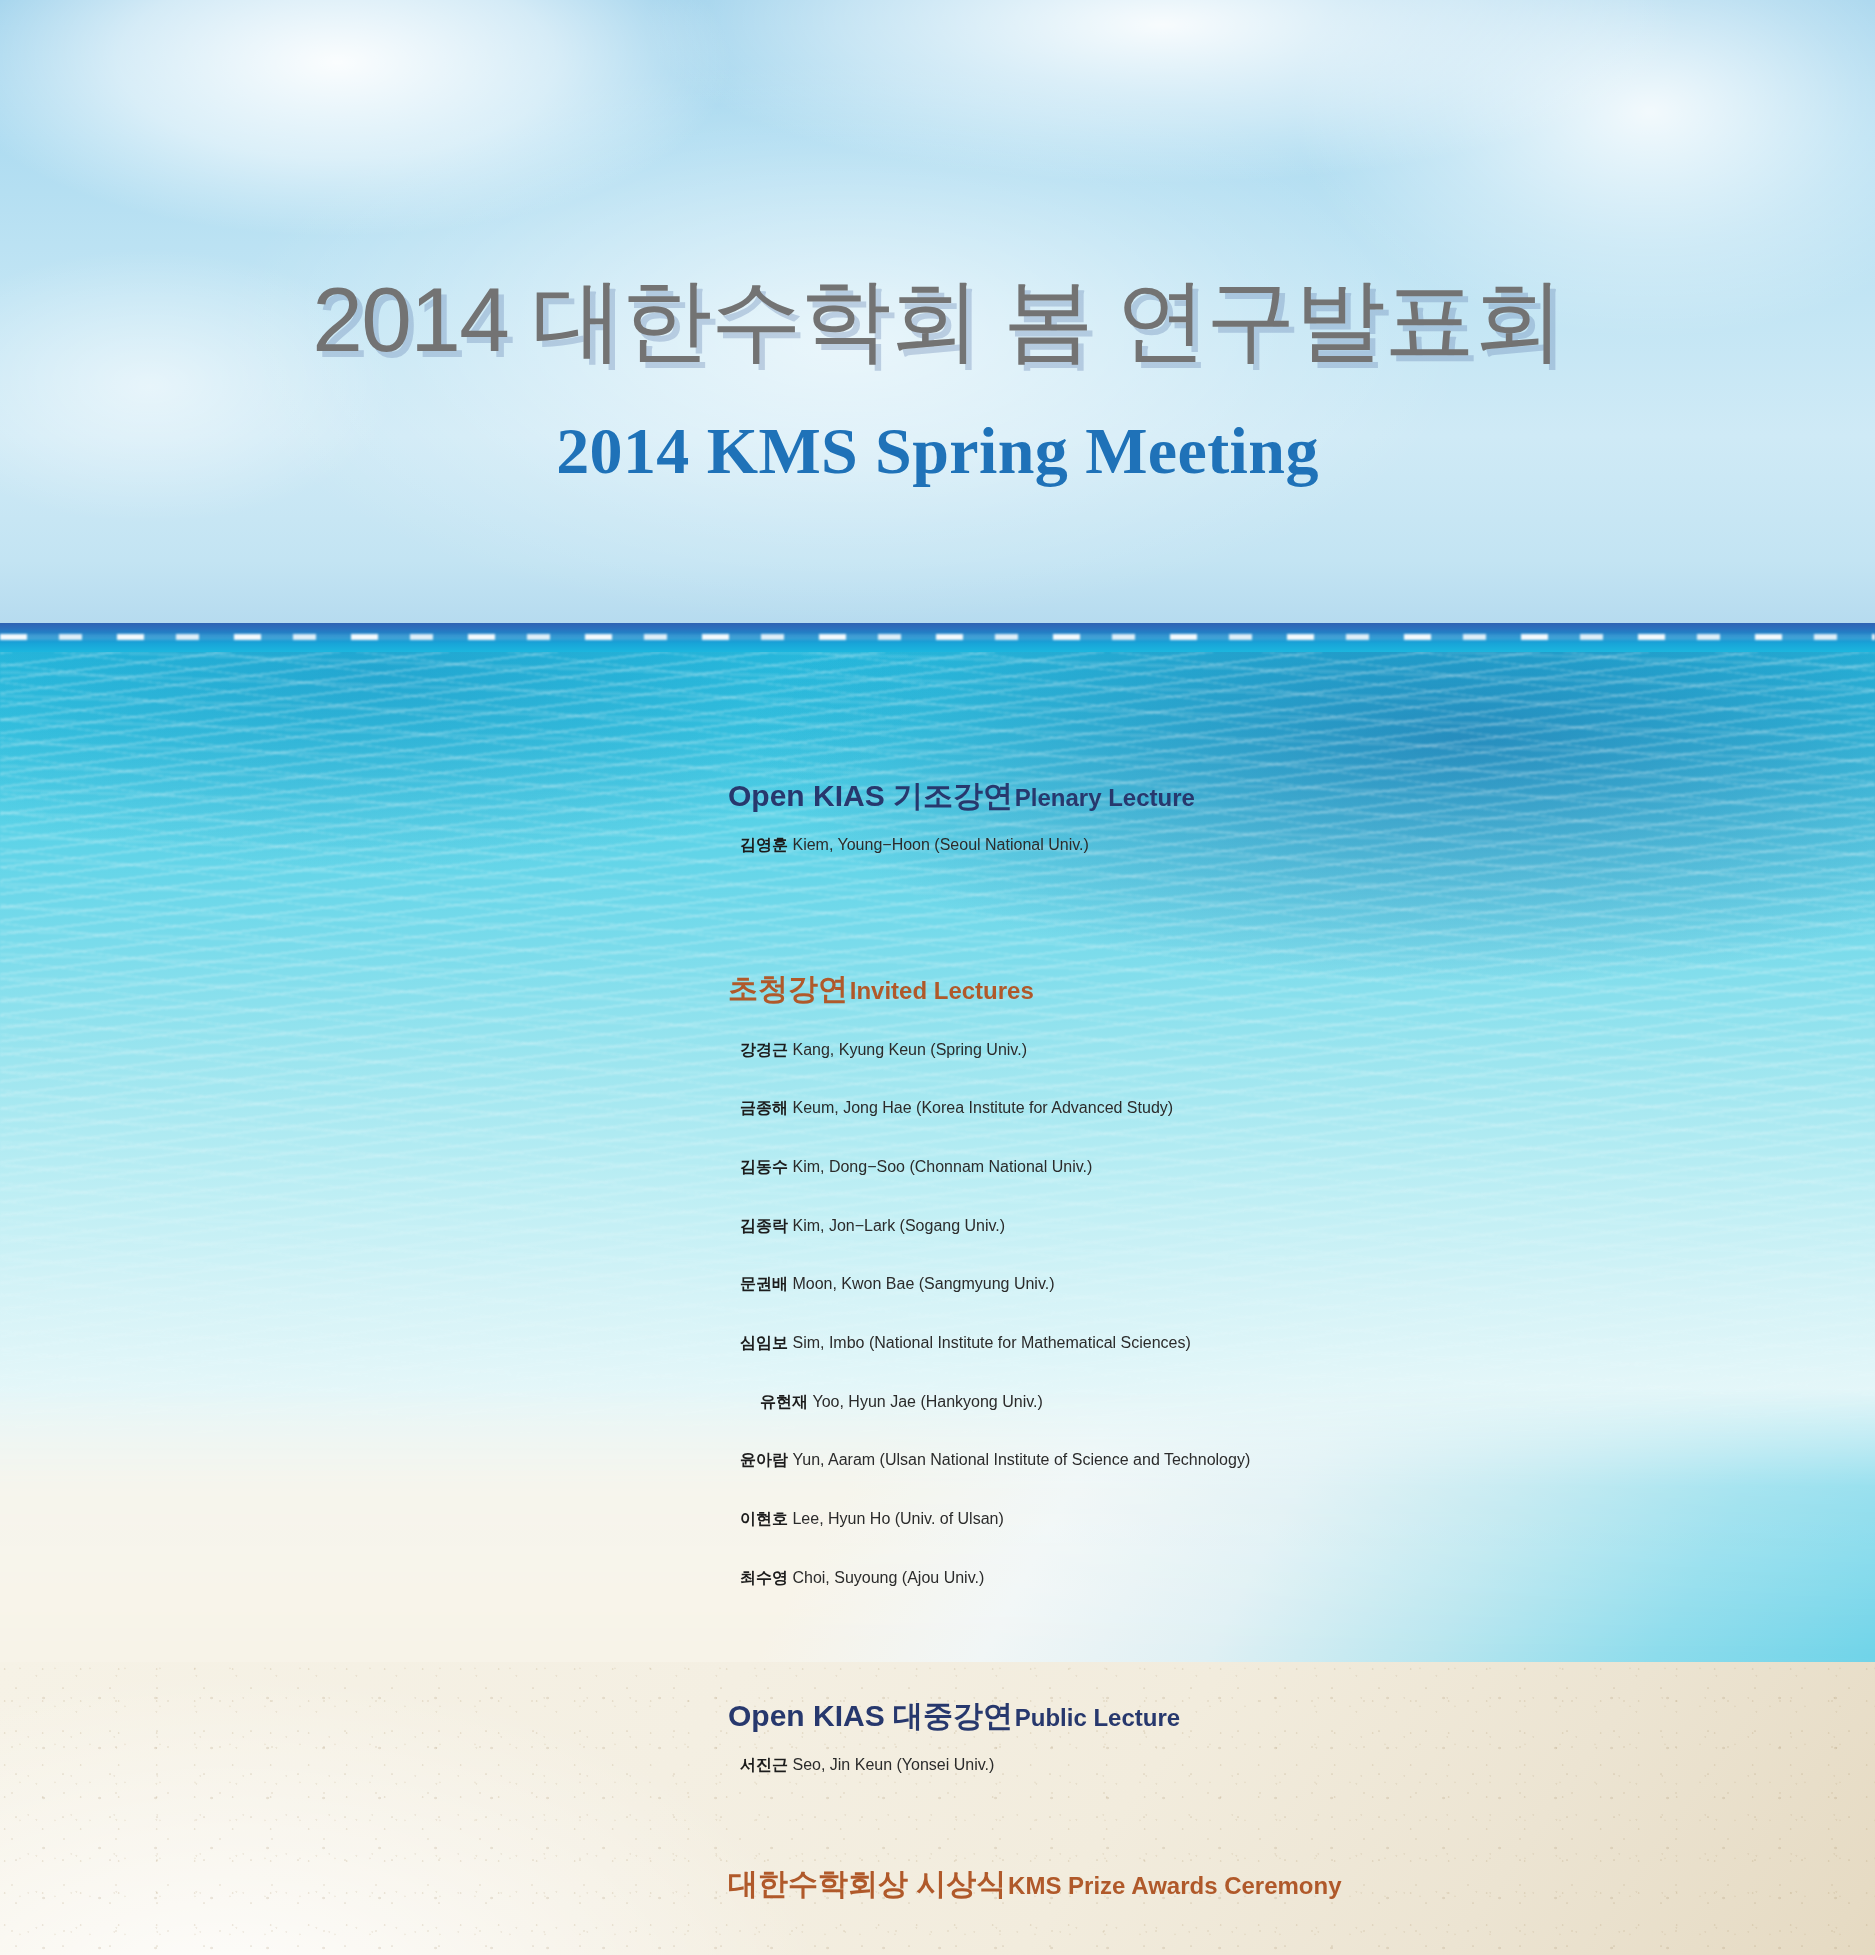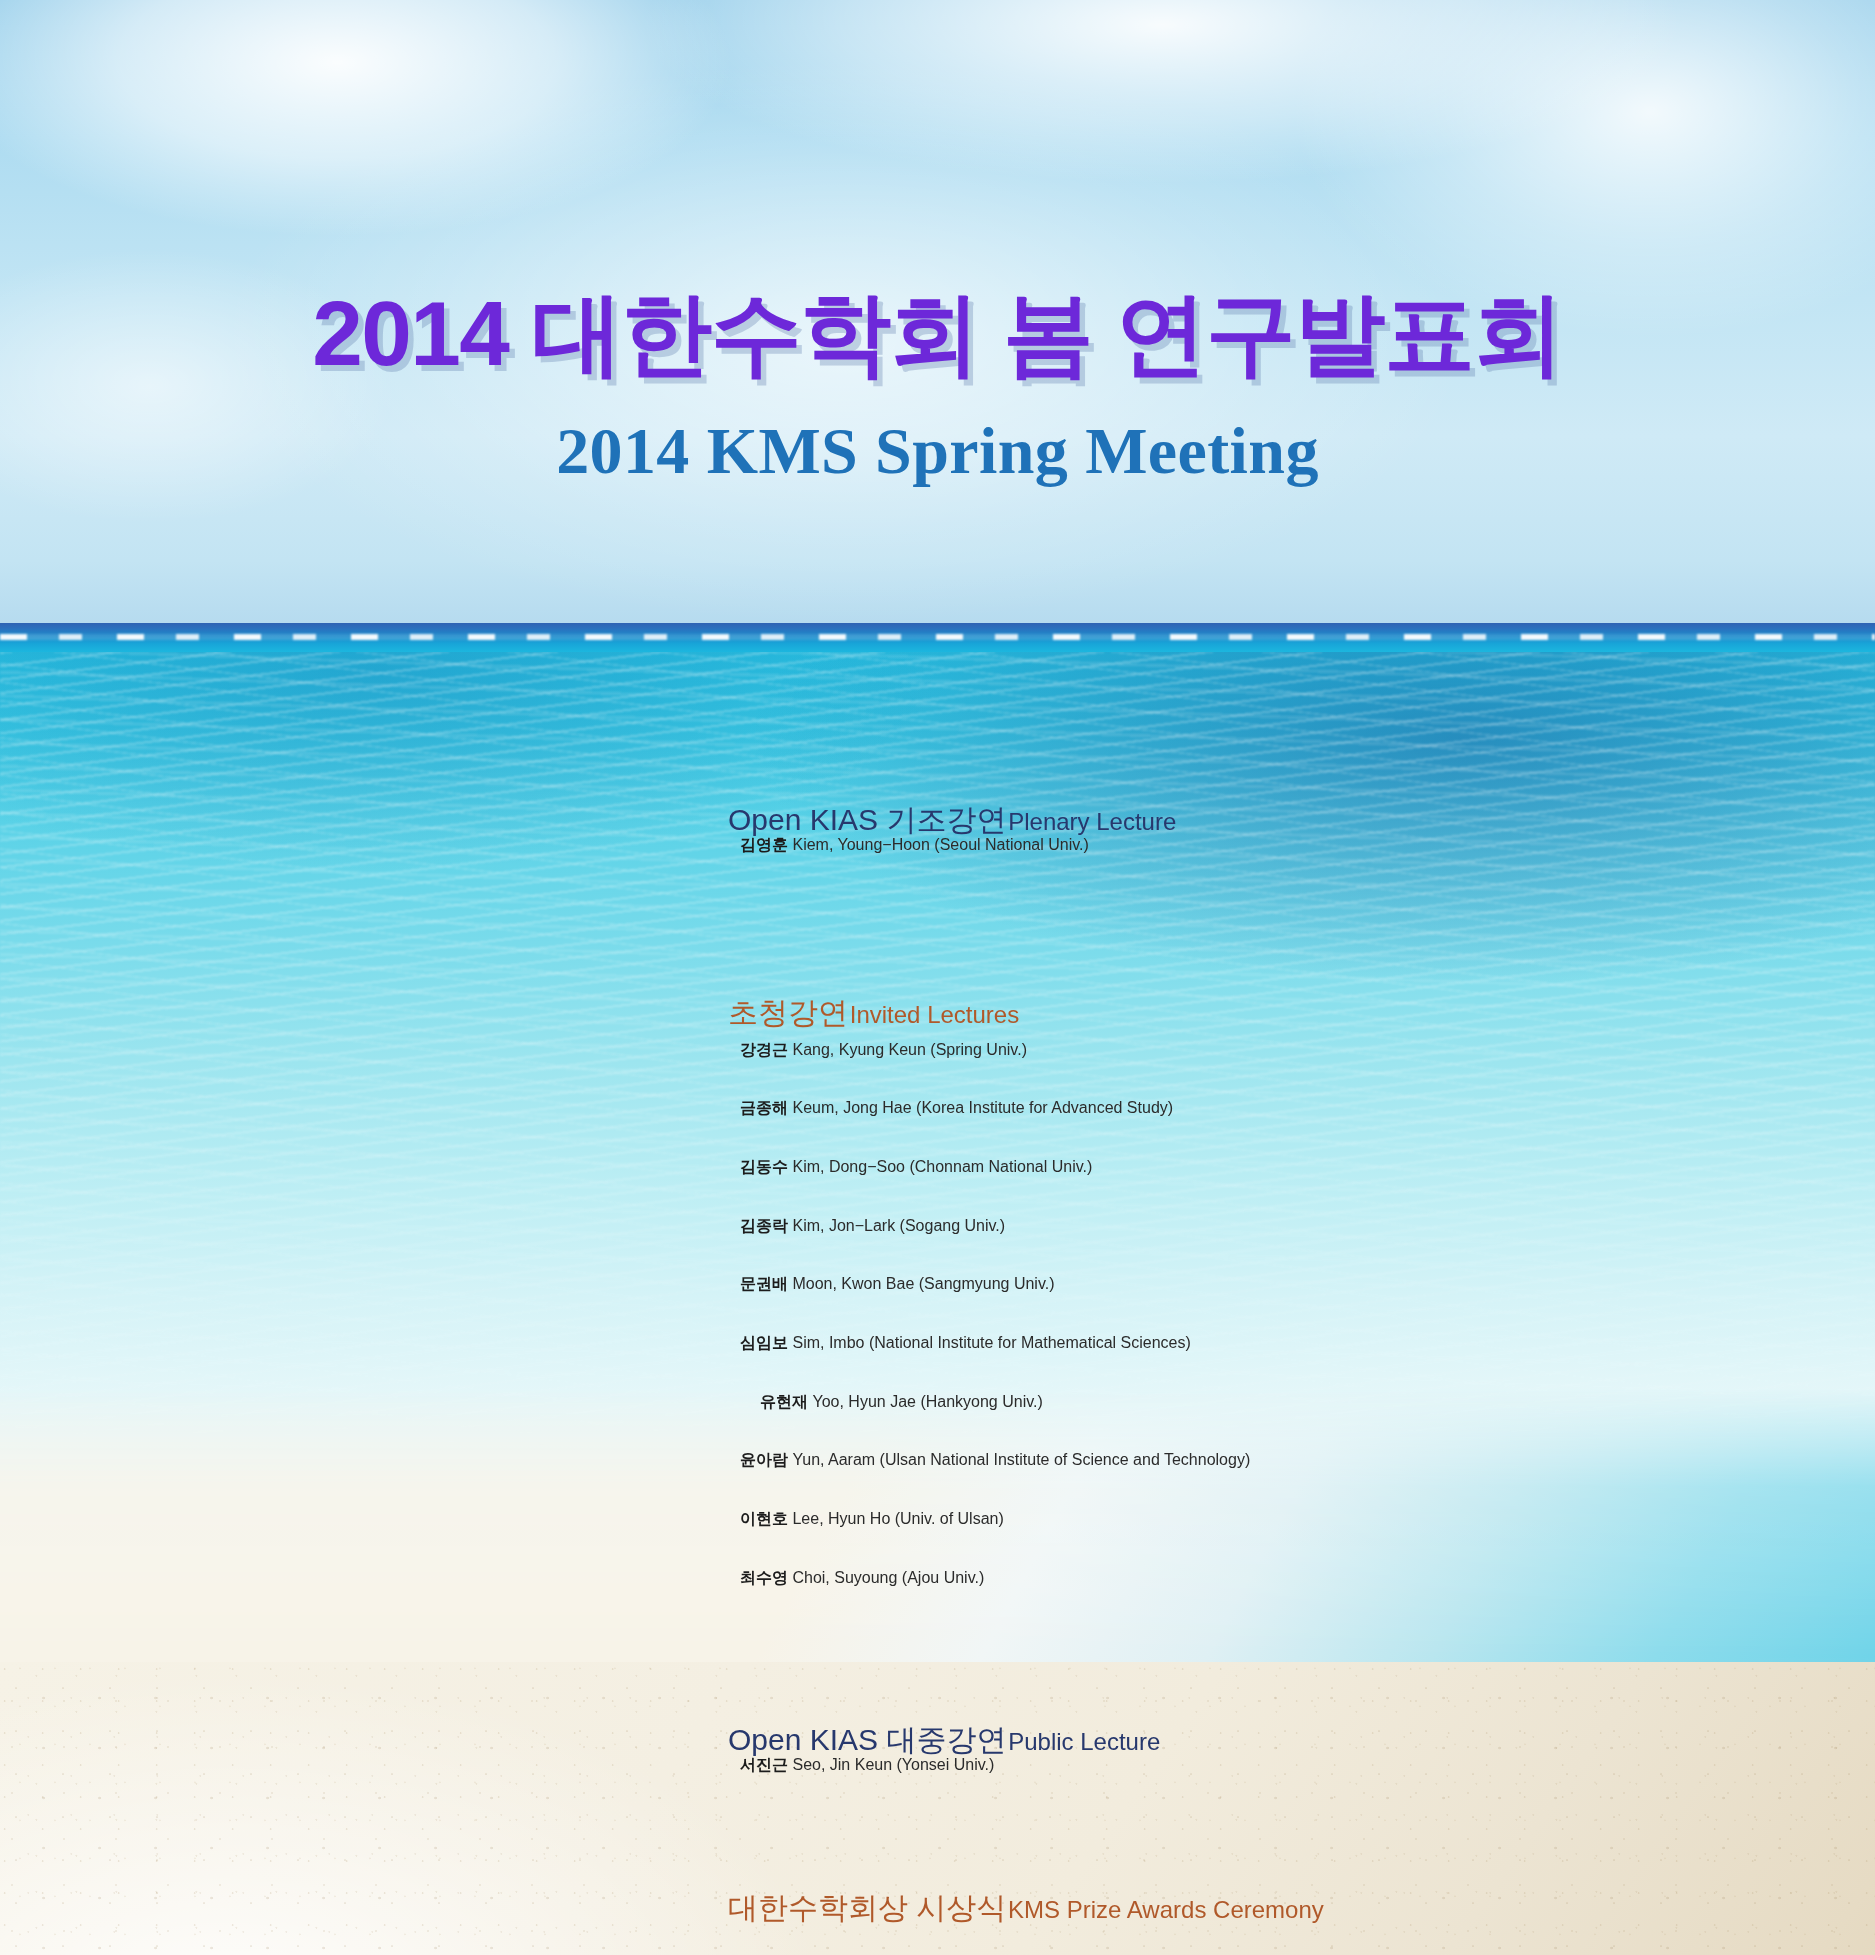--- a/index.html
+++ b/index.html
@@ -101,47 +101,45 @@
   }
 
   
   .content{position:absolute;left:0;top:0;width:100%;height:100%;}
 
   
   .title-ko{
     position:absolute;left:0;top:274px;width:100%;
     text-align:center;
     font-size:91px;line-height:1;
-    font-weight:bold;
-    color:#6d28d9;
+    font-weight:normal;
+    color:#737373;
     letter-spacing:-1.6px;
     text-shadow:5.5px 6.3px 0 rgba(90,120,170,.30);
     white-space:nowrap;
-    margin-top:14px;
   }
   .title-en{
     position:absolute;left:0;top:418px;width:100%;
     text-align:center;
     font-family:"Liberation Serif","DejaVu Serif",serif;
     font-size:66px;line-height:1;
     font-weight:bold;
     color:#1f72b8;
     letter-spacing:0.4px;
     white-space:nowrap;
   }
 
   
   .col{position:absolute;left:728px;top:0;width:1087px;}
 
   .sec-head{
     position:absolute;left:0;
     white-space:nowrap;
-    font-weight:normal;
+    font-weight:bold;
     line-height:1;
-    margin-top:24px;
   }
   .sec-head .ko{font-size:30px;}
   .sec-head .en{font-size:24px;}
   .sec-head.navy{color:#27386d;}
   .sec-head.orange{color:#b0592a;}
 
   .person{
     position:absolute;left:12px;
     white-space:nowrap;
     line-height:1;

